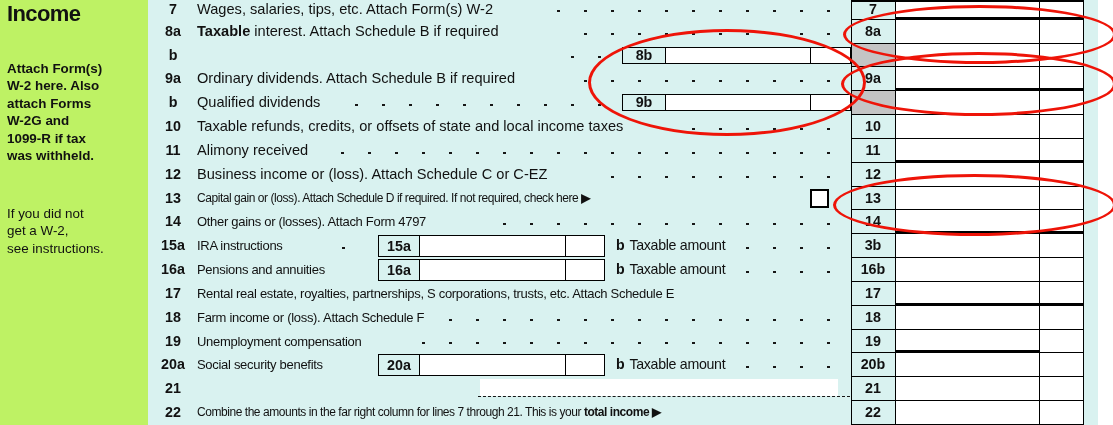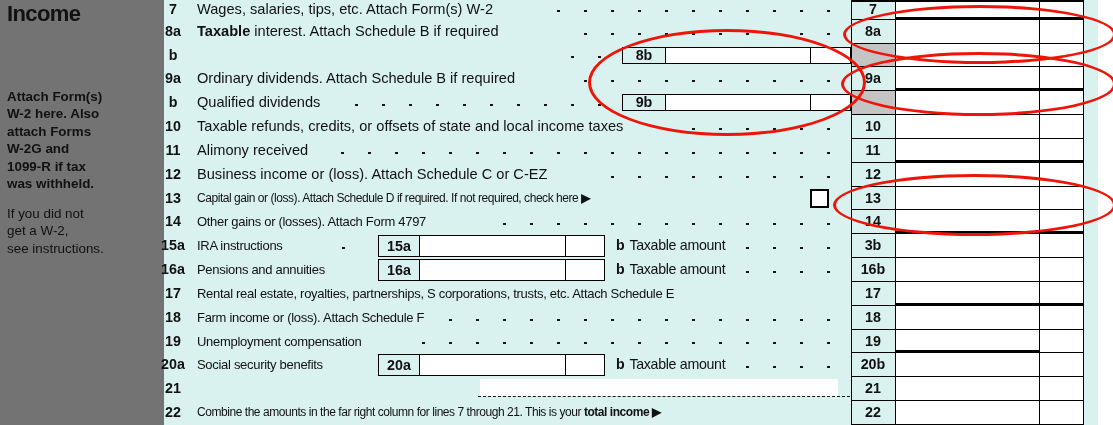--- a/index.html
+++ b/index.html
@@ -1,23 +1,23 @@
 <!DOCTYPE html>
 <html><head>
 <meta charset="utf-8">
 <style>
   html,body{margin:0;padding:0;background:#fff;}
   .screen{position:relative;width:1113px;height:425px;background:#ffffff;overflow:hidden;
           font-family:"Liberation Sans",sans-serif;color:#111;}
   .formbg{position:absolute;left:148px;top:0;width:950px;height:425px;background:#d9f2f0;}
   
-  .sidebar{position:absolute;left:0;top:0;width:164px;height:425px;background:#737373;}
+  .sidebar{position:absolute;left:0;top:0;width:148px;height:425px;background:#bef264;}
   .income-h{position:absolute;left:7px;top:1px;margin:0;font-size:22px;font-weight:bold;letter-spacing:-0.6px;}
   .note{position:absolute;left:7px;width:141px;margin:0;font-size:13.4px;line-height:17.4px;white-space:pre-line;}
-  .note.bold{font-weight:bold;margin-top:28px;}
+  .note.bold{font-weight:bold;}
   .n1{top:60px;} .n2{top:205px;}
   
   .vline{position:absolute;top:0;height:425px;width:1px;background:#000;z-index:6;}
   .topline{position:absolute;left:851px;top:0;width:233px;height:1.5px;background:#000;z-index:6;}
   
   .row{position:absolute;left:0;width:1113px;}
   .lnum{position:absolute;left:152px;width:42px;text-align:center;font-weight:bold;font-size:14.3px;}
   .desc{position:absolute;left:197px;white-space:nowrap;font-size:14.6px;}
   .cond .desc{font-size:13px;letter-spacing:-0.3px;}
   .cond2 .desc{font-size:12px;letter-spacing:-0.45px;}

